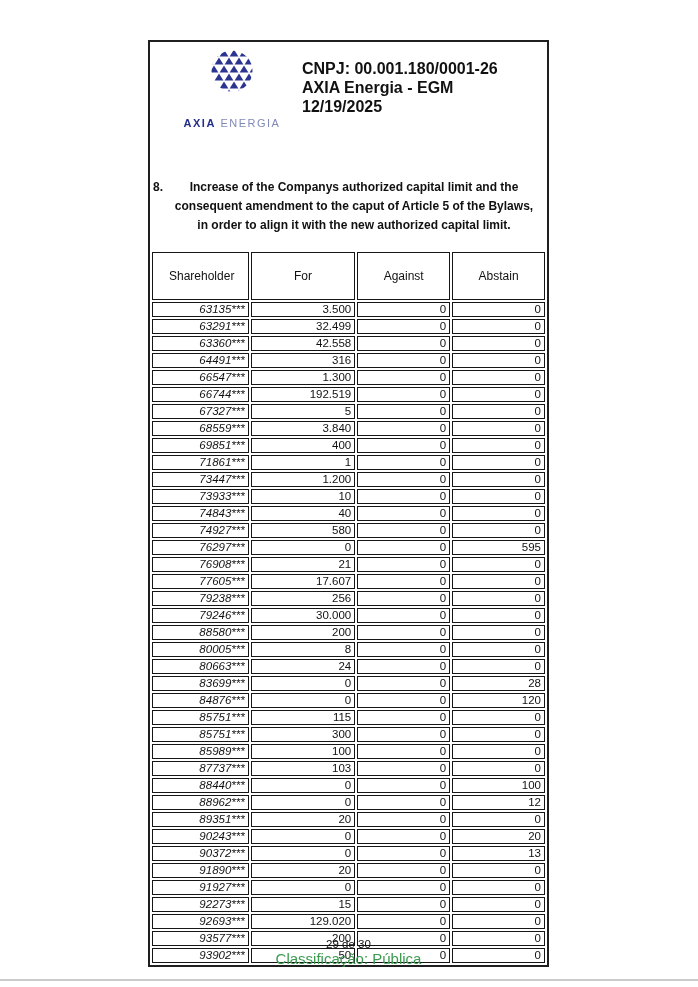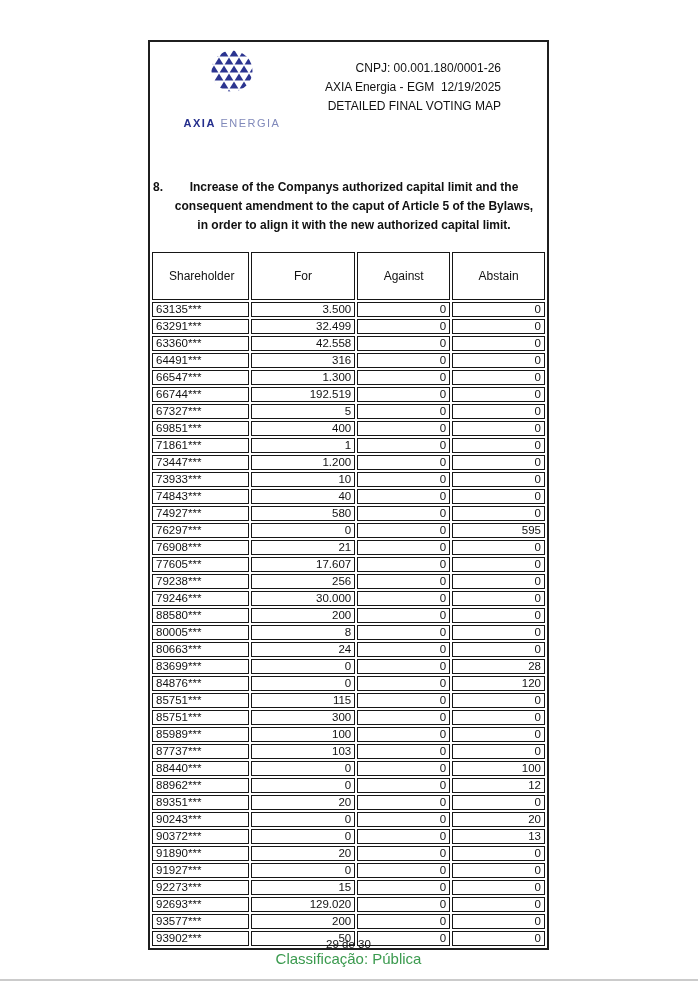--- a/index.html
+++ b/index.html
@@ -16,38 +16,38 @@
     border: 2px solid #1f1f1f;
     background: #ffffff;
   }
 
   
   .hdr { height: 128px; display: flex; box-sizing: border-box; padding: 5px 10px 0 12px; }
   .logo { width: 140px; text-align: center; padding-top: 2px; }
   .logo-text { margin-top: 18px; font-size: 11px; letter-spacing: 1.5px; white-space: nowrap; }
   .logo-text .axia { font-weight: bold; color: #242e8c; }
   .logo-text .energia { color: #8089ba; }
-  .hdr-lines { flex: 1; text-align: right; padding: 12px 36px 0 0; font-weight: normal; font-size: 12px; line-height: 19px; }
+  .hdr-lines { flex: 1; text-align: left; padding: 12px 36px 0 0; font-weight: bold; font-size: 16px; line-height: 19px; }
 
   
   .item { height: 80px; display: flex; box-sizing: border-box; padding: 8px 8px 0 3px; font-weight: bold; font-size: 12px; line-height: 19px; }
   .item-num { width: 20px; flex: none; }
   .item-text { flex: 1; text-align: center; padding-right: 4px; }
 
   
   table.votes { width: 100%; border-collapse: separate; border-spacing: 2px; table-layout: fixed; }
   table.votes th {
     border: 1px solid #161616; font-size: 12px; font-weight: normal;
     height: 14px; line-height: 14px; text-align: center; padding: 16px; overflow: hidden;
   }
   table.votes td {
     border: 1px solid #161616; font-size: 11.5px;
     height: 13px; line-height: 13px; padding: 0 3px; overflow: hidden; white-space: nowrap;
   }
-  table.votes td.sh  { text-align: left; }
+  table.votes td.sh  { text-align: right; font-style: italic; }
   table.votes td.num { text-align: right; }
   col.c-shareholder { width: 25%; }
   col.c-for         { width: 27%; }
   col.c-against     { width: 24%; }
   col.c-abstain     { width: 24%; }
 
   
   .footer { position: absolute; left: 148px; top: 937px; width: 401px; text-align: center; }
   .page-number { font-size: 11.5px; color: #111; line-height: 15px; }
   .classification { font-size: 15px; line-height: 14px; }
@@ -73,21 +73,20 @@
         <circle cx="23" cy="22" r="20.5" fill="url(#mesh)"></circle>
       </svg>
       <div class="logo-text">
         <span class="axia">AXIA</span>
         <span class="energia">ENERGIA</span>
       </div>
     </div>
     <div class="hdr-lines">
       <div>CNPJ: 00.001.180/0001-26</div>
       <div>AXIA Energia - EGM&nbsp; 12/19/2025</div>
-      <div>DETAILED FINAL VOTING MAP</div>
     </div>
   </div>
 
   <div class="item">
     <div class="item-num">8.</div>
     <div class="item-text">Increase of the Companys authorized capital limit and the consequent amendment to the caput of Article 5 of the Bylaws, in order to align it with the new authorized capital limit.</div>
   </div>
 
   <table class="votes">
     <colgroup>
@@ -141,20 +140,26 @@
           <td class="num">0</td>
           <td class="num">0</td>
         </tr>
         <tr>
           <td class="sh">67327***</td>
           <td class="num">5</td>
           <td class="num">0</td>
           <td class="num">0</td>
         </tr>
         <tr>
+          <td class="sh">68559***</td>
+          <td class="num">3.840</td>
+          <td class="num">0</td>
+          <td class="num">0</td>
+        </tr>
+        <tr>
           <td class="sh">69851***</td>
           <td class="num">400</td>
           <td class="num">0</td>
           <td class="num">0</td>
         </tr>
         <tr>
           <td class="sh">71861***</td>
           <td class="num">1</td>
           <td class="num">0</td>
           <td class="num">0</td>

